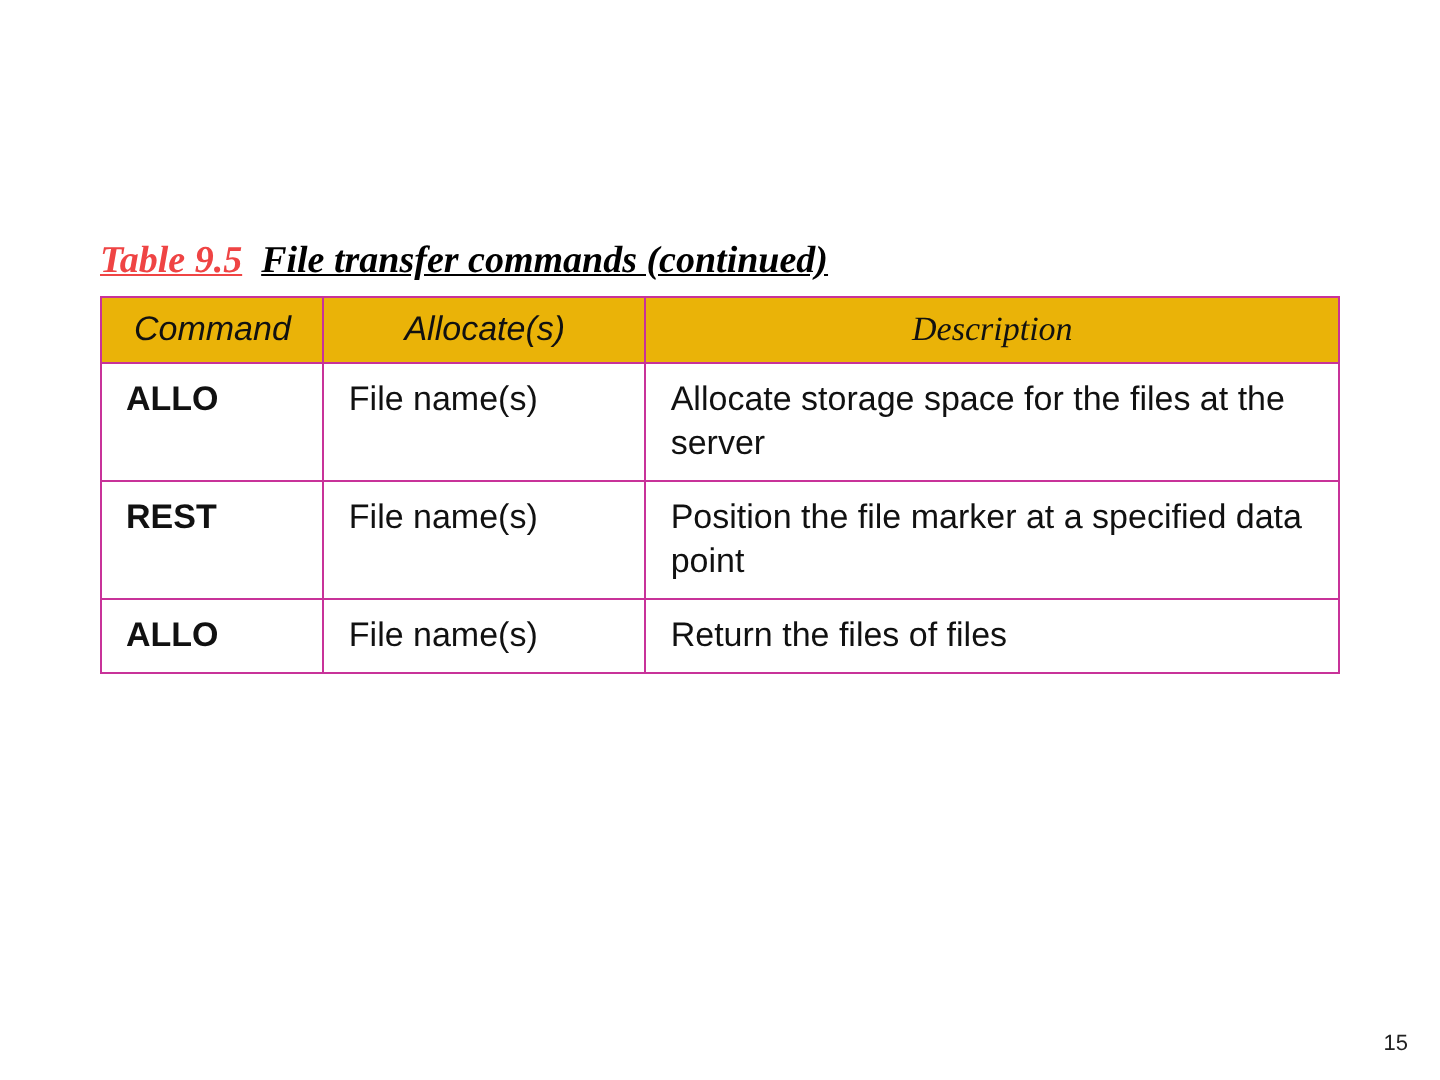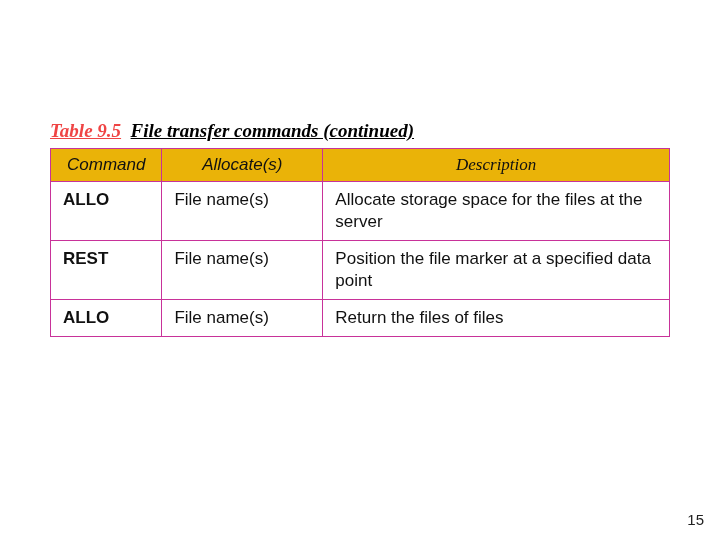--- a/index.html
+++ b/index.html
@@ -65,21 +65,21 @@
     font-family: 'Segoe UI', 'Helvetica Neue', Arial, sans-serif;
   }
   table.ftp td.cmd {
     font-weight: 700;
   }
   .pagenum {
     position: absolute;
     right: 16px;
     bottom: 12px;
     font-family: Arial, sans-serif;
-    font-size: 15px;
+    font-size: 11px;
     color: #222;
   }
 </style>
 </head>
 <body>
 
 <div class="page">
   <div class="caption">
     <span class="tabref">Table 9.5</span>
     &nbsp;<span class="title">File transfer commands (continued)</span>

